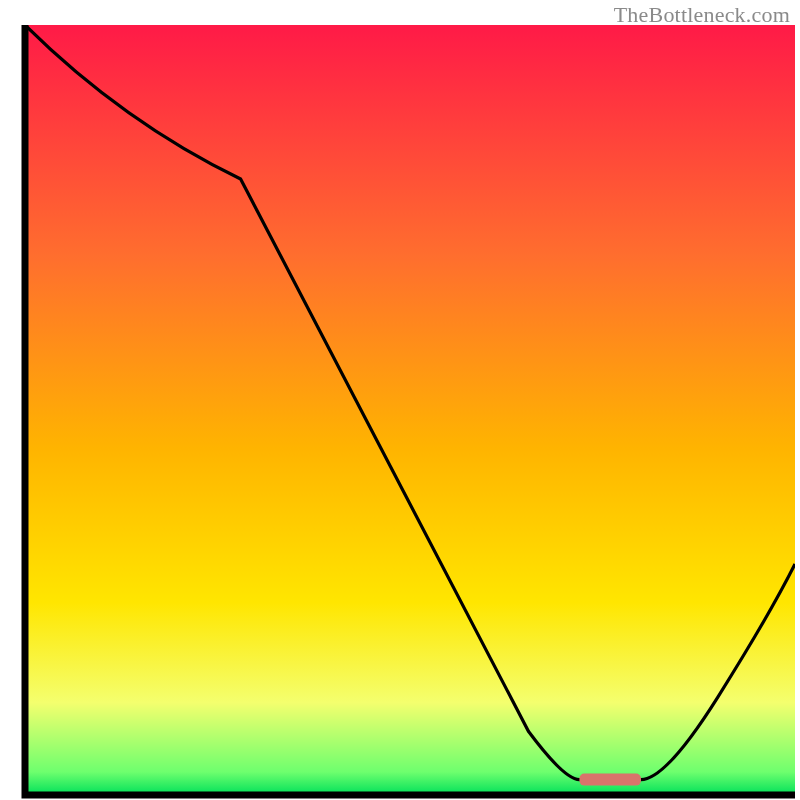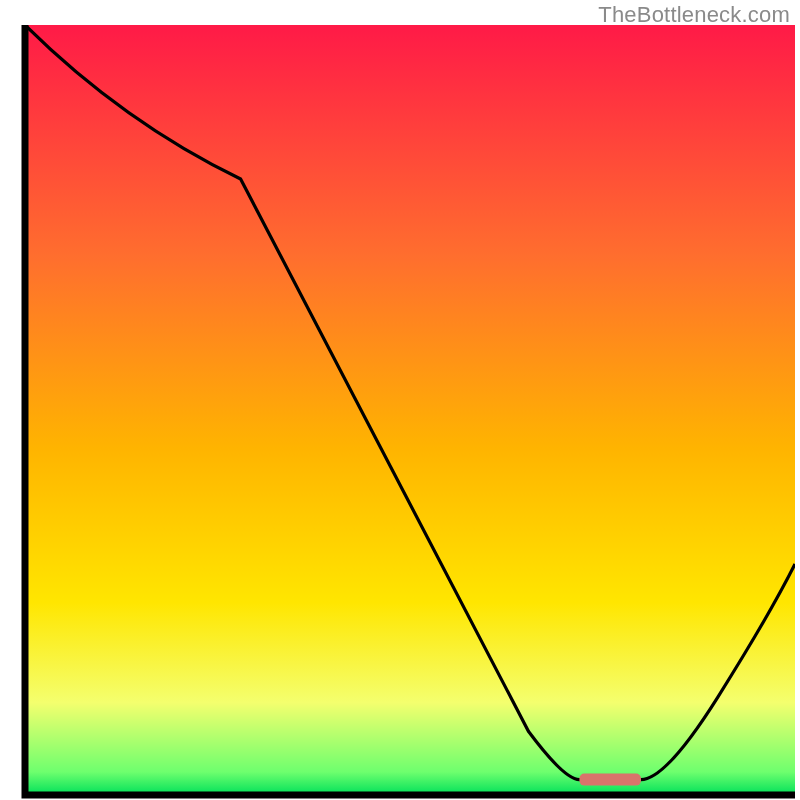--- a/index.html
+++ b/index.html
@@ -7,20 +7,21 @@
     padding: 0;
     width: 800px;
     height: 800px;
     background: #ffffff;
     font-family: Arial, Helvetica, sans-serif;
   }
   .canvas-wrap {
     position: relative;
     width: 800px;
     height: 800px;
+    font-family: Liberation Serif, serif;
   }
   svg {
     display: block;
   }
   .watermark {
     position: absolute;
     top: 2px;
     right: 10px;
     color: #8a8a8a;
     font-size: 22px;

